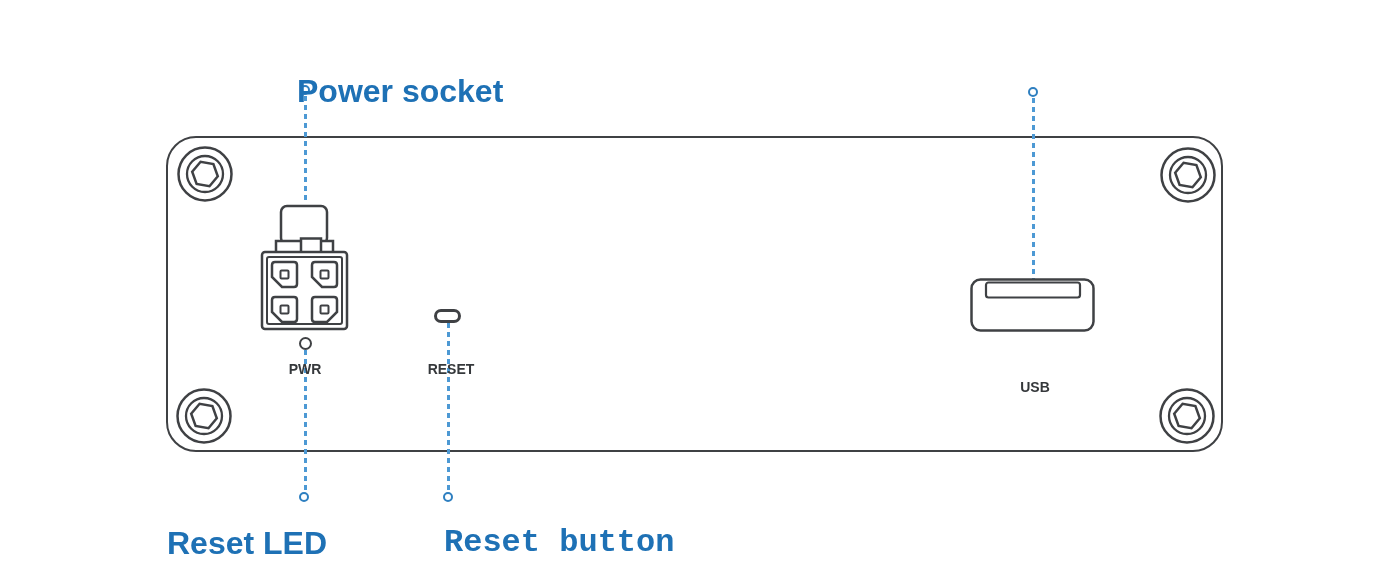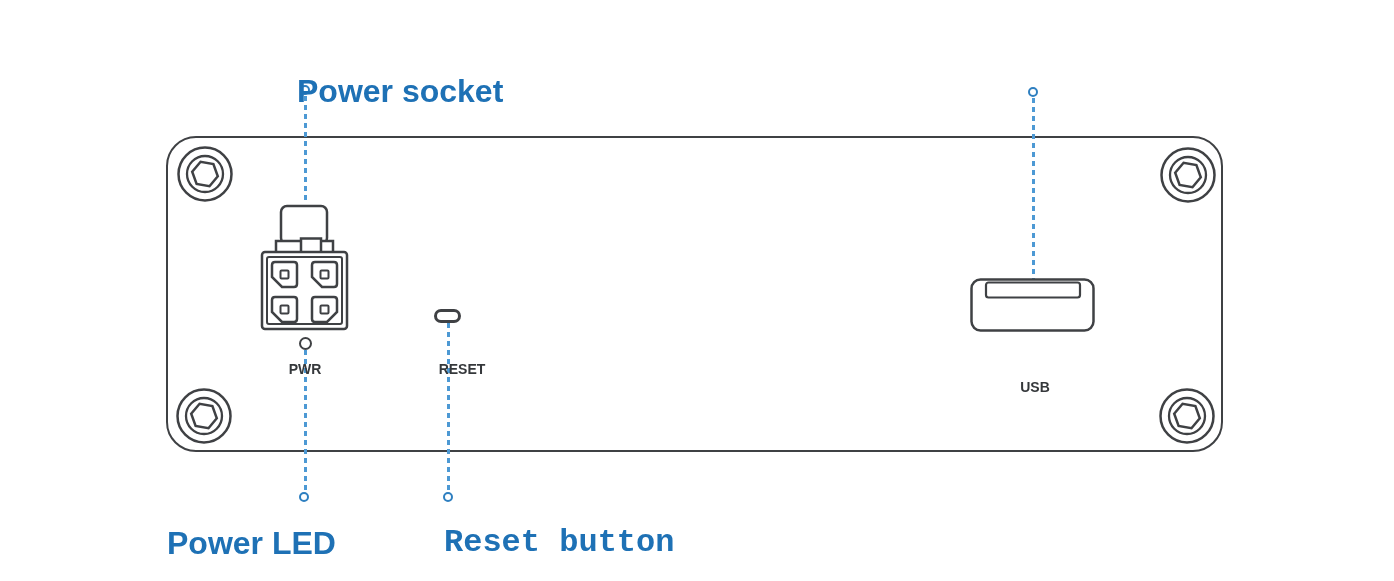--- a/index.html
+++ b/index.html
@@ -151,25 +151,25 @@
   <div class="reset-pill"></div>
 
   <div class="abs" style="left:970px; top:278px;">
     <svg width="126" height="56" viewBox="0 0 126 56">
       <rect class="outline-fill" x="1.5" y="1.5" width="122" height="51" rx="9" stroke-width="2.5"></rect>
       <rect class="outline" x="16" y="4.5" width="94" height="15" rx="2.5" stroke-width="2.2"></rect>
     </svg>
   </div>
 
   <div class="panel-label" style="left:255px; top:358px; width:100px;">PWR</div>
-  <div class="panel-label" style="left:412px; top:358px; width:100px;">RESET</div>
+  <div class="panel-label" style="left:401px; top:358px; width:100px;">RESET</div>
   <div class="panel-label" style="left:985px; top:376px; width:100px;">USB</div>
 
   <div class="marker" style="left:300px; top:85px;"></div>
   <div class="marker" style="left:1028px; top:87px;"></div>
   <div class="marker" style="left:299px; top:492px;"></div>
   <div class="marker" style="left:443px; top:492px;"></div>
 
   <div class="callout" style="left:297px; top:54px;">Power socket</div>
-  <div class="callout" style="left:167px; top:506px;">Power LED</div>
+  <div class="callout" style="left:167px; top:506px;">Reset LED</div>
   <div class="callout" style="left:444px; top:506px;font-family:Liberation Mono, monospace;">Reset button</div>
 
 </div>
 
 </body></html>

